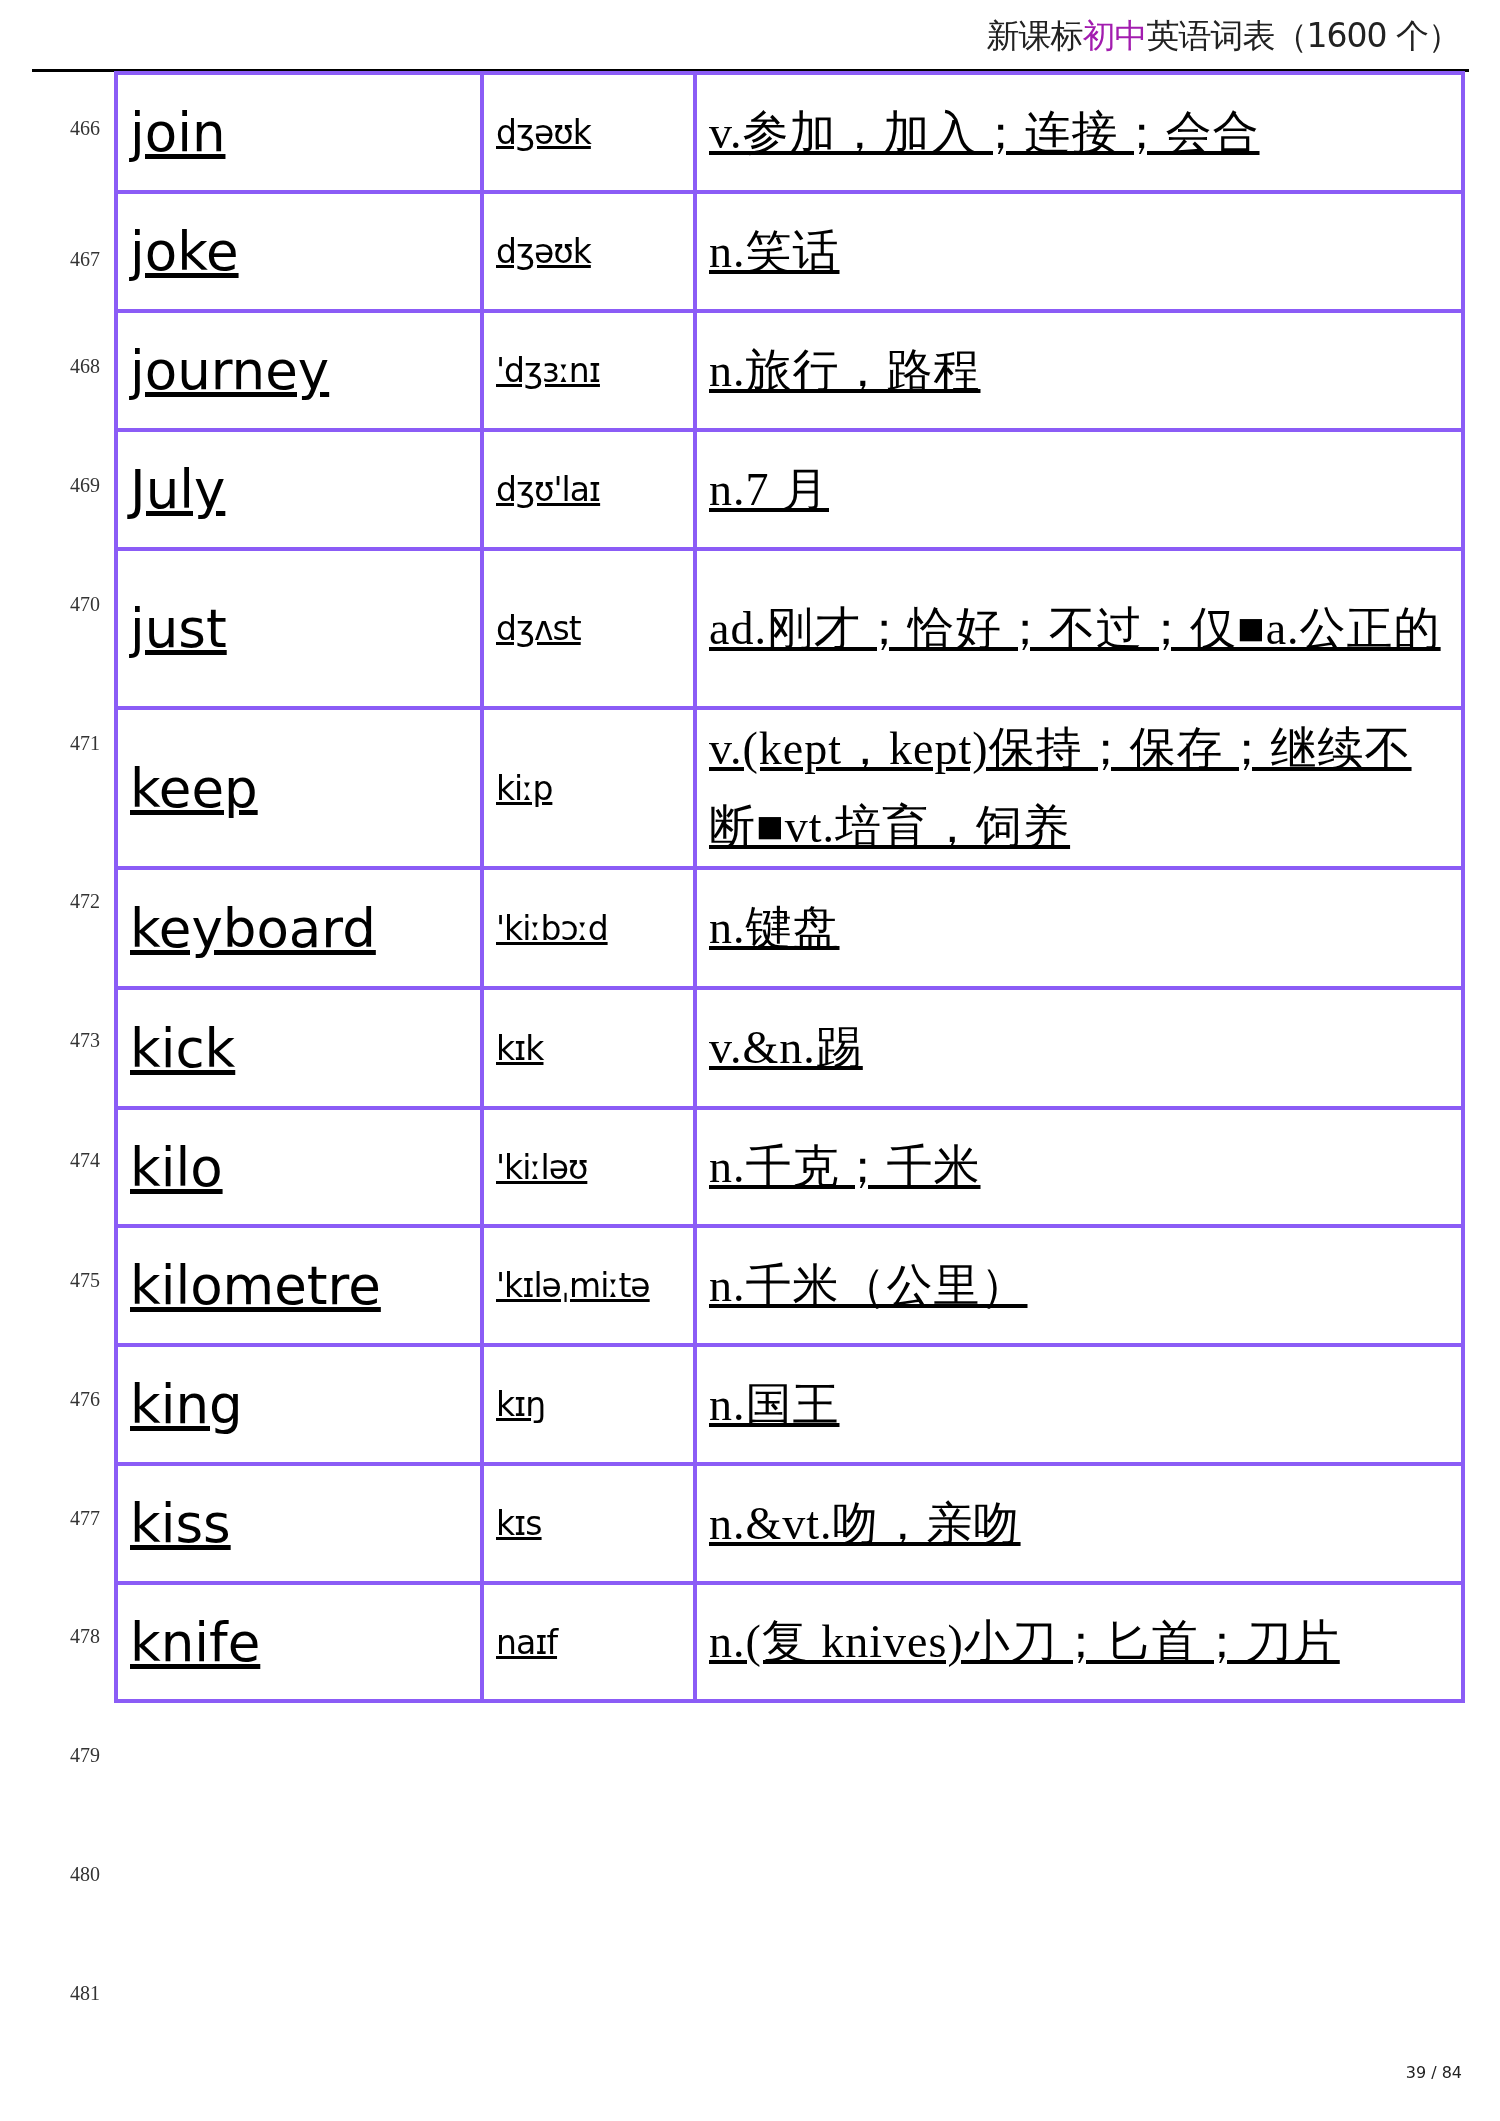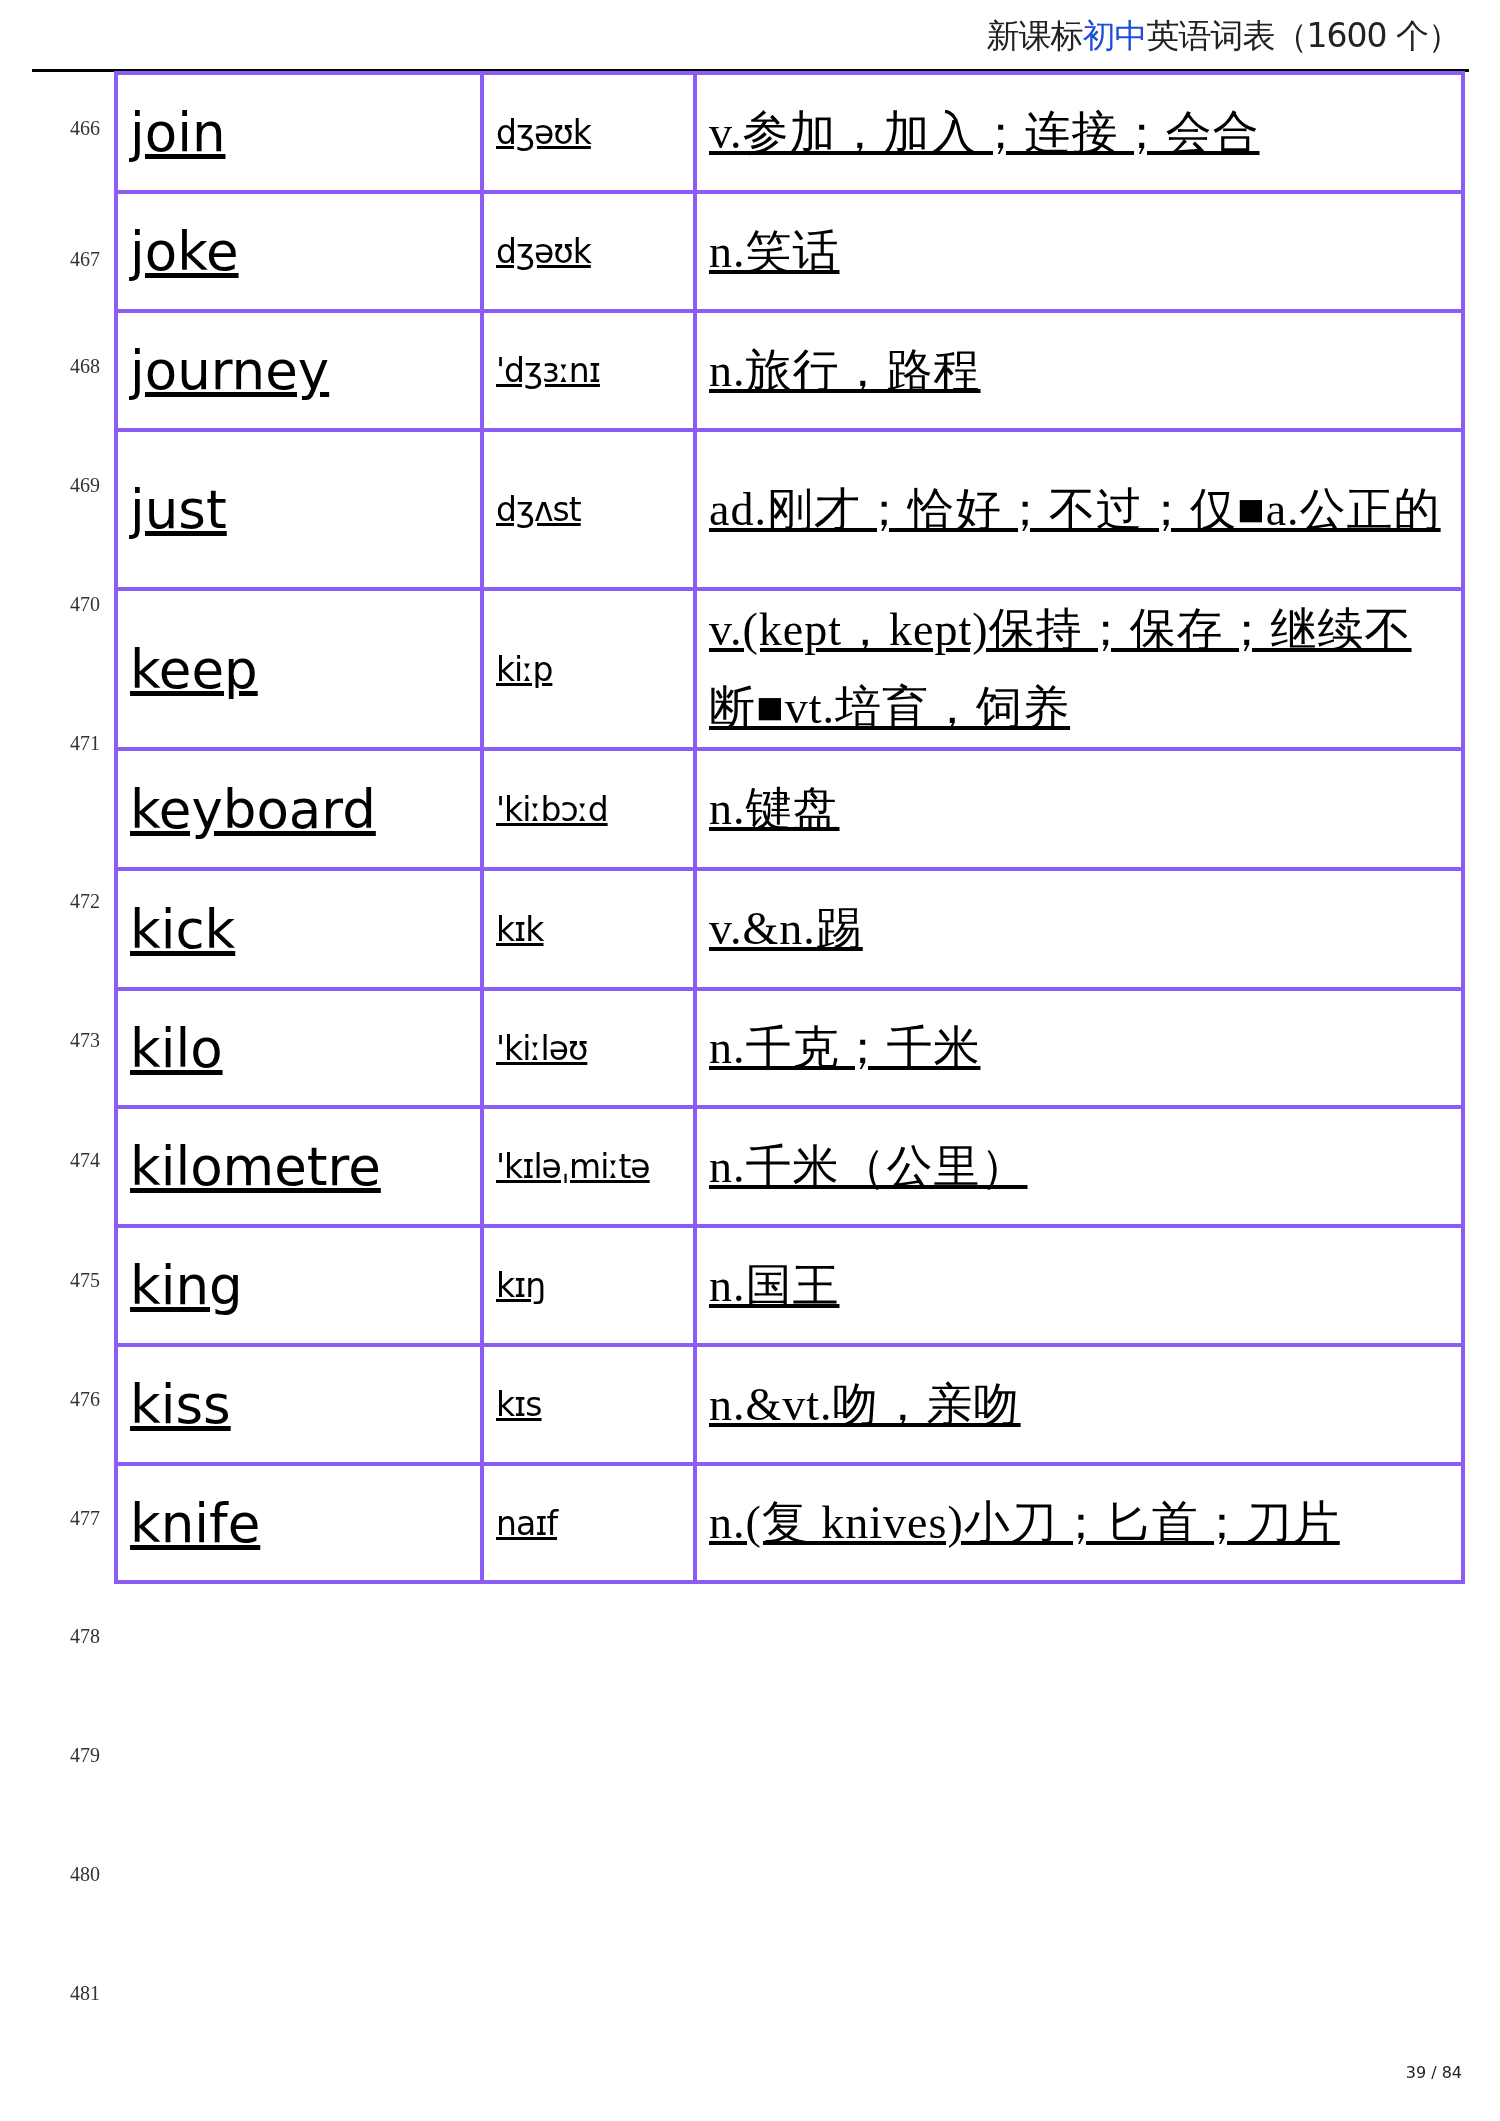--- a/index.html
+++ b/index.html
@@ -2,21 +2,21 @@
 <html><head>
   <meta charset="utf-8">
   <style>
     html, body { margin: 0; padding: 0; background: #ffffff; }
     body { width: 1500px; height: 2121px; position: relative; overflow: hidden; color: #000; }
     .page-header {
       position: absolute; top: 14px; right: 40px;
       font-family: "DejaVu Sans", sans-serif; font-size: 33px; color: #222;
       white-space: nowrap; letter-spacing: -1px;
     }
-    .page-header .accent { color: #1d4ed8; }
+    .page-header .accent { color: #a21caf; }
     .header-rule {
       position: absolute; left: 32px; top: 69px; width: 1437px; height: 3px; background: #000;
     }
     .vocab-table {
       position: absolute; left: 114px; top: 71px;
       border-collapse: collapse; table-layout: fixed;
     }
     .vocab-table td {
       border: 4px solid #8b5cf6; padding: 0; vertical-align: middle; text-decoration: underline;
     }
@@ -83,20 +83,25 @@
   <tr style="height:119px">
     <td class="word">joke</td>
     <td class="ipa">dʒəʊk</td>
     <td class="meaning">n.笑话</td>
   </tr>
   <tr style="height:119px">
     <td class="word">journey</td>
     <td class="ipa">'dʒɜːnɪ</td>
     <td class="meaning">n.旅行，路程</td>
   </tr>
+  <tr style="height:119px">
+    <td class="word">July</td>
+    <td class="ipa">dʒʊ'laɪ</td>
+    <td class="meaning">n.7 月</td>
+  </tr>
   <tr style="height:159px">
     <td class="word">just</td>
     <td class="ipa">dʒʌst</td>
     <td class="meaning">ad.刚才；恰好；不过；仅■a.公正的</td>
   </tr>
   <tr style="height:158px">
     <td class="word">keep</td>
     <td class="ipa">kiːp</td>
     <td class="meaning">v.(kept，kept)保持；保存；继续不断■vt.培育，饲养</td>
   </tr>

